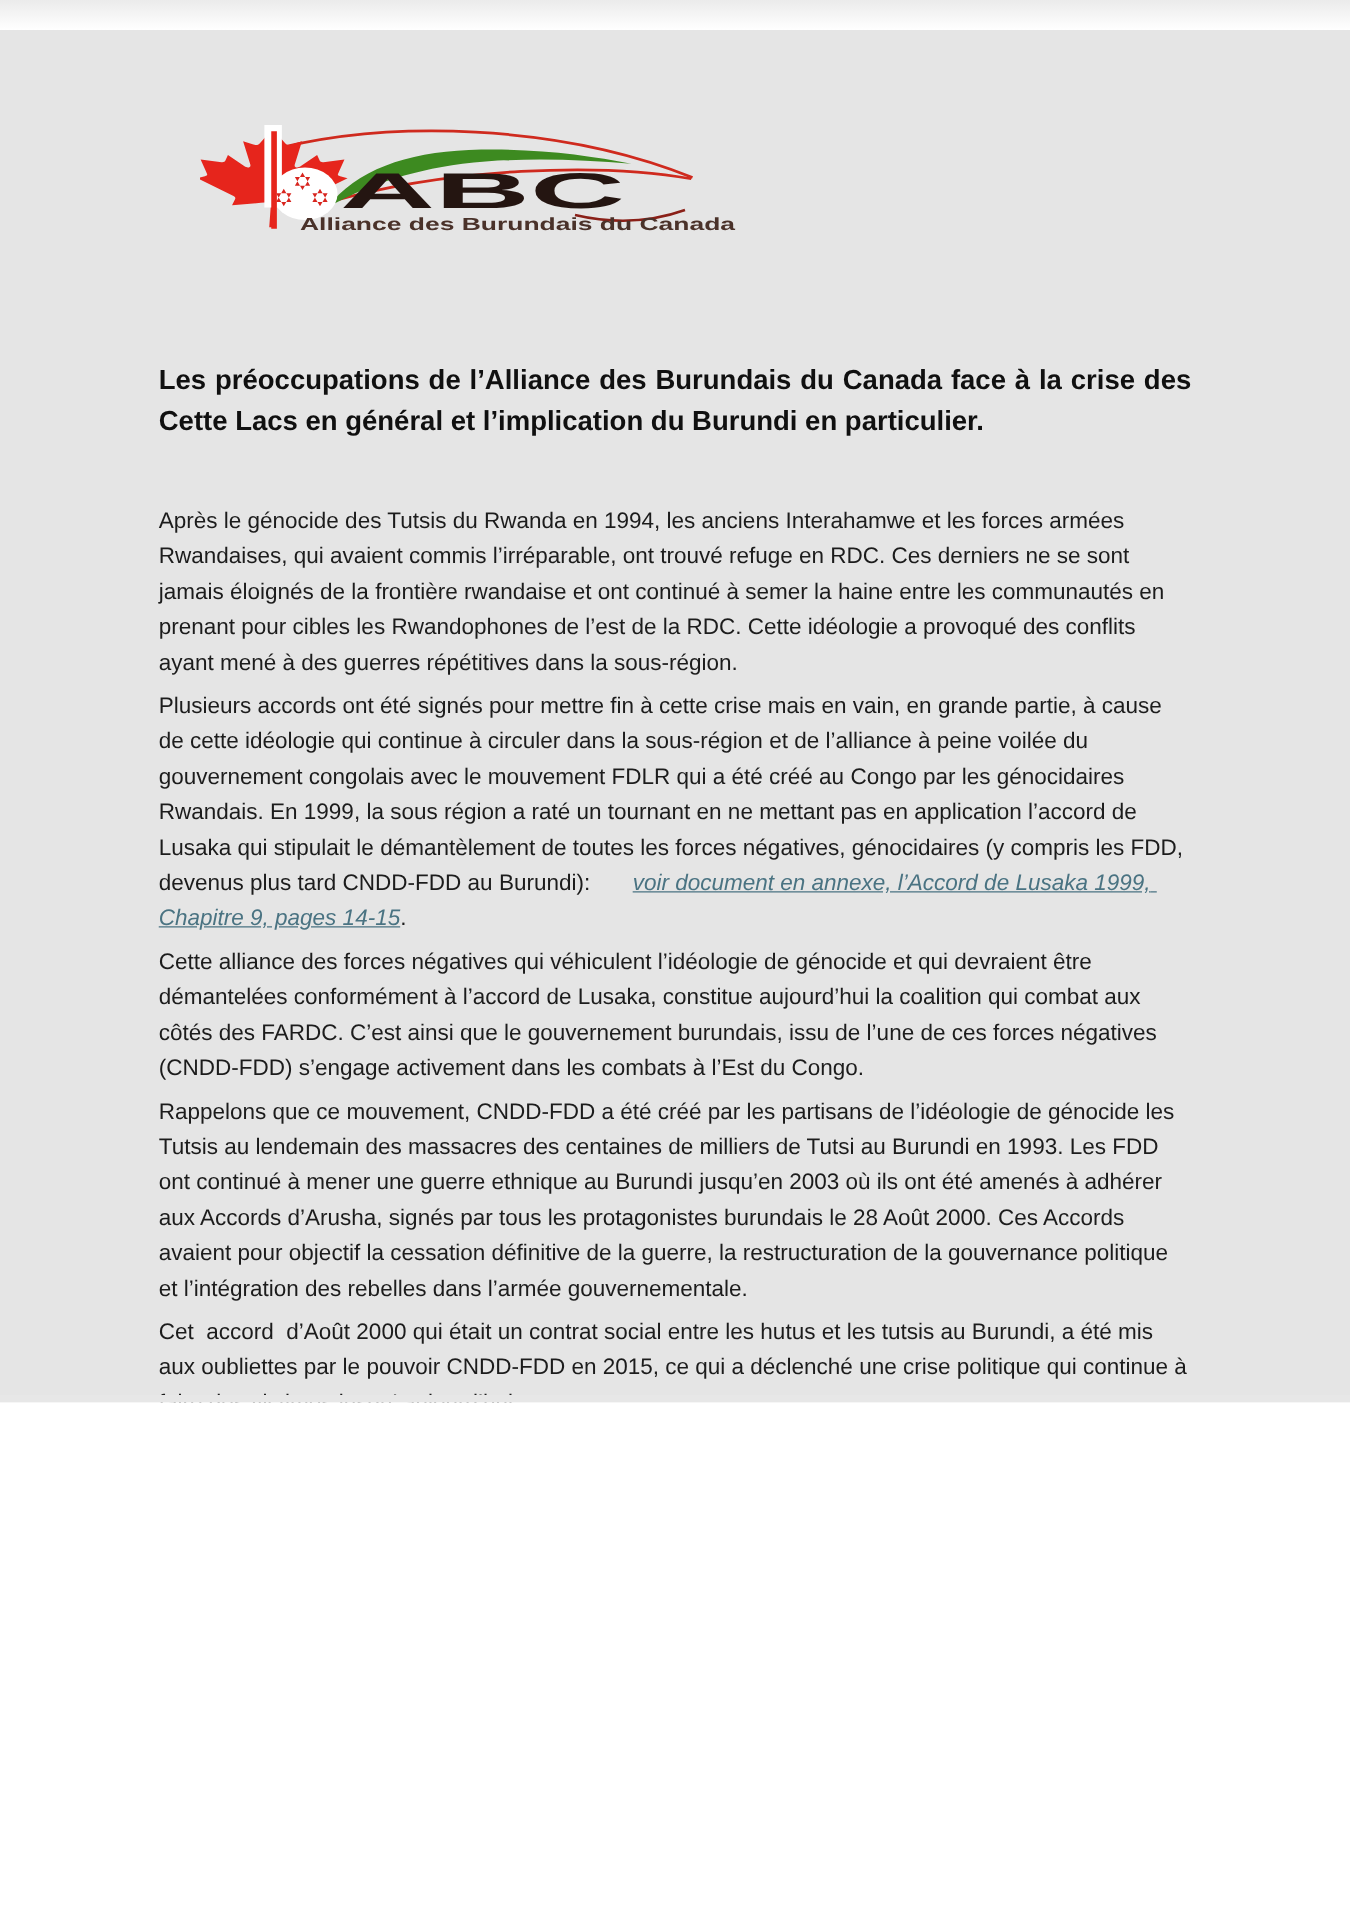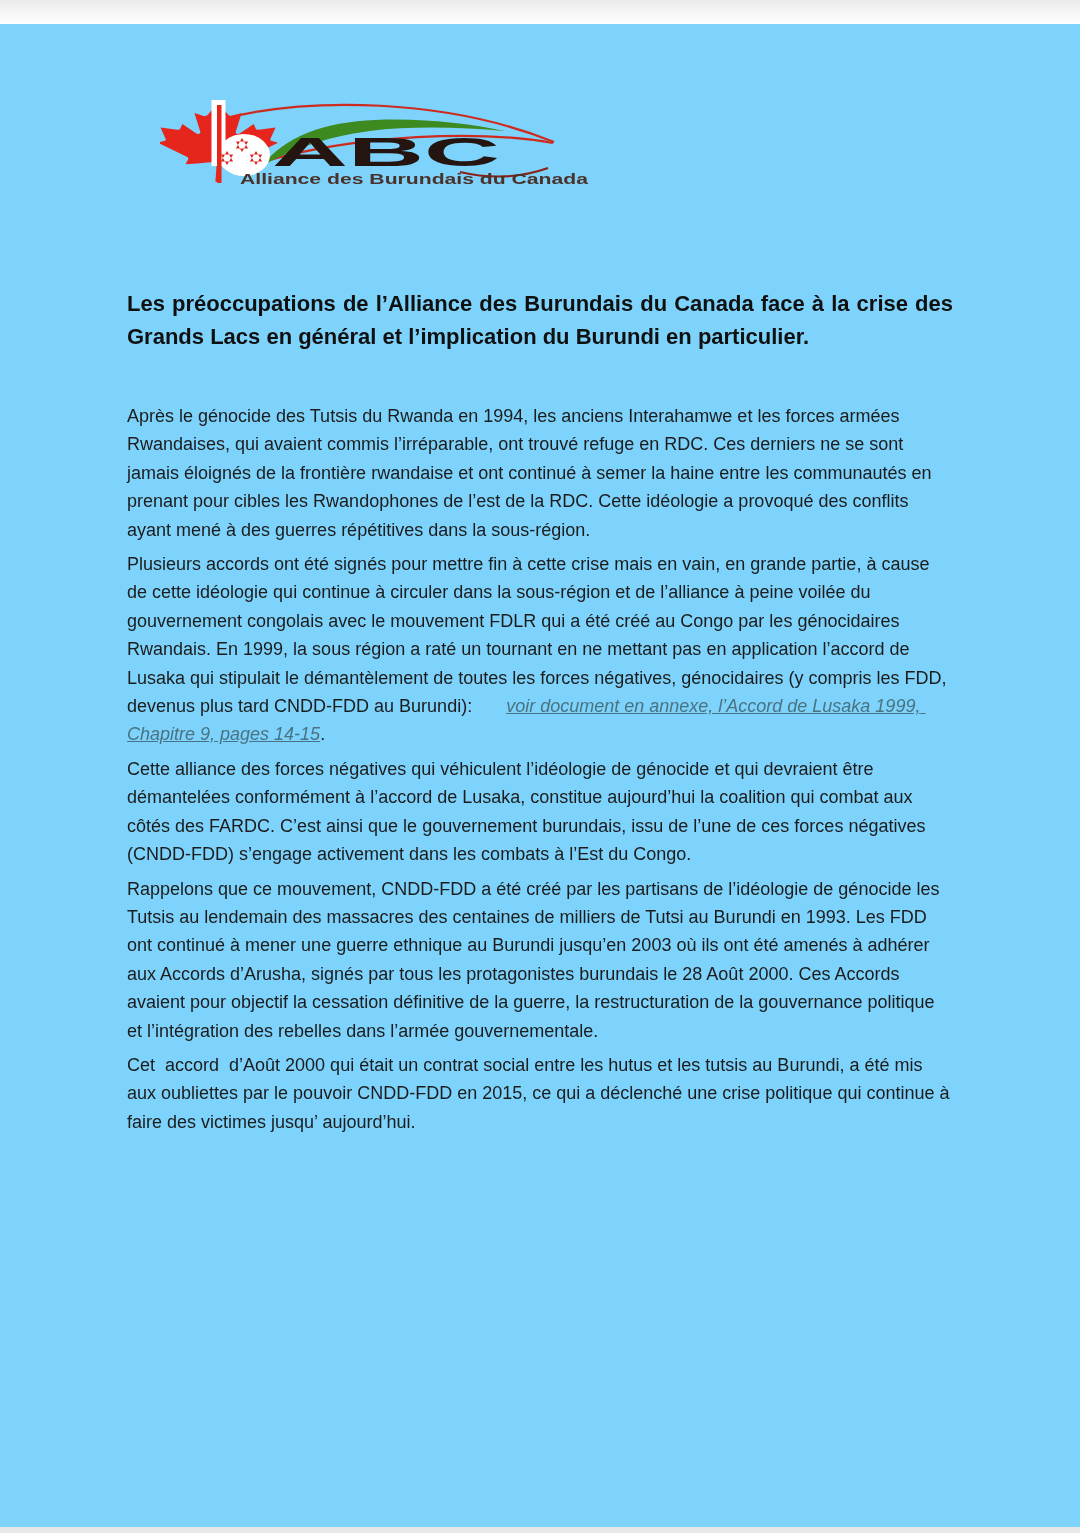--- a/index.html
+++ b/index.html
@@ -1,19 +1,19 @@
 <!DOCTYPE html>
 <html lang="fr"><head>
 <meta charset="utf-8">
 <style>
   html,body{margin:0;padding:0;background:#ffffff;}
   .page{
     position:relative;
-    width:1080px;height:1533px;
-    background:#7dd3fc;
+    width:1080px;height:1122px;
+    background:#e5e5e5;
     overflow:hidden;
     font-family:"Liberation Sans",sans-serif;
   }
   .top-edge{
     position:absolute;left:0;top:0;width:1080px;height:24px;
     background:linear-gradient(#ebebeb,#ffffff);
   }
   .bottom-edge{
     position:absolute;left:0;bottom:0;width:1080px;height:6px;
     background:#e7e7e7;
@@ -83,21 +83,21 @@
           </g>
       </g>
       <rect x="57" y="7" width="4.5" height="78" fill="#e6251c"></rect>
 
       <text x="112" y="68" font-family="Liberation Sans, sans-serif" font-size="40" font-weight="bold" textLength="228" lengthAdjust="spacingAndGlyphs" fill="#241511">ABC</text>
       <text x="80" y="86" font-family="Liberation Sans, sans-serif" font-size="14" font-weight="bold" textLength="348" lengthAdjust="spacingAndGlyphs" fill="#4a322a">Alliance des Burundais du Canada</text>
     </svg>
   </div>
 
   <div class="content">
-    <h1 class="doc-title">Les préoccupations de l’Alliance des Burundais du Canada face à la crise des Grands Lacs en général et l’implication du Burundi en particulier.</h1>
+    <h1 class="doc-title">Les préoccupations de l’Alliance des Burundais du Canada face à la crise des Cette Lacs en général et l’implication du Burundi en particulier.</h1>
 
     <p><span>Après le génocide des Tutsis du Rwanda en 1994, les anciens Interahamwe et les forces armées Rwandaises, qui avaient commis l’irréparable, ont trouvé refuge en RDC. Ces derniers ne se sont jamais éloignés de la frontière rwandaise et ont continué à semer la haine entre les communautés en prenant pour cibles les Rwandophones de l’est de la RDC. Cette idéologie a provoqué des conflits ayant mené à des guerres répétitives dans la sous-région.</span></p>
 
     <p><span>Plusieurs accords ont été signés pour mettre fin à cette crise mais en vain, en grande partie, à cause de cette idéologie qui continue à circuler dans la sous-région et de l’alliance à peine voilée du gouvernement congolais avec le mouvement FDLR qui a été créé au Congo par les génocidaires Rwandais. En 1999, la sous région a raté un tournant en ne mettant pas en application l’accord de Lusaka qui stipulait le démantèlement de toutes les forces négatives, génocidaires (y compris les FDD, devenus plus tard CNDD-FDD au Burundi): </span><a href="#" class="doc-link">voir document en annexe, l’Accord de Lusaka 1999, Chapitre 9, pages 14-15</a><span>.</span></p>
 
     <p><span>Cette alliance des forces négatives qui véhiculent l’idéologie de génocide et qui devraient être démantelées conformément à l’accord de Lusaka, constitue aujourd’hui la coalition qui combat aux côtés des FARDC. C’est ainsi que le gouvernement burundais, issu de l’une de ces forces négatives (CNDD-FDD) s’engage activement dans les combats à l’Est du Congo.</span></p>
 
     <p><span>Rappelons que ce mouvement, CNDD-FDD a été créé par les partisans de l’idéologie de génocide les Tutsis au lendemain des massacres des centaines de milliers de Tutsi au Burundi en 1993. Les FDD ont continué à mener une guerre ethnique au Burundi jusqu’en 2003 où ils ont été amenés à adhérer aux Accords d’Arusha, signés par tous les protagonistes burundais le 28 Août 2000. Ces Accords avaient pour objectif la cessation définitive de la guerre, la restructuration de la gouvernance politique et l’intégration des rebelles dans l’armée gouvernementale.</span></p>
 
     <p><span>Cet  accord  d’Août 2000 qui était un contrat social entre les hutus et les tutsis au Burundi, a été mis aux oubliettes par le pouvoir CNDD-FDD en 2015, ce qui a déclenché une crise politique qui continue à faire des victimes jusqu’ aujourd’hui.</span></p>

